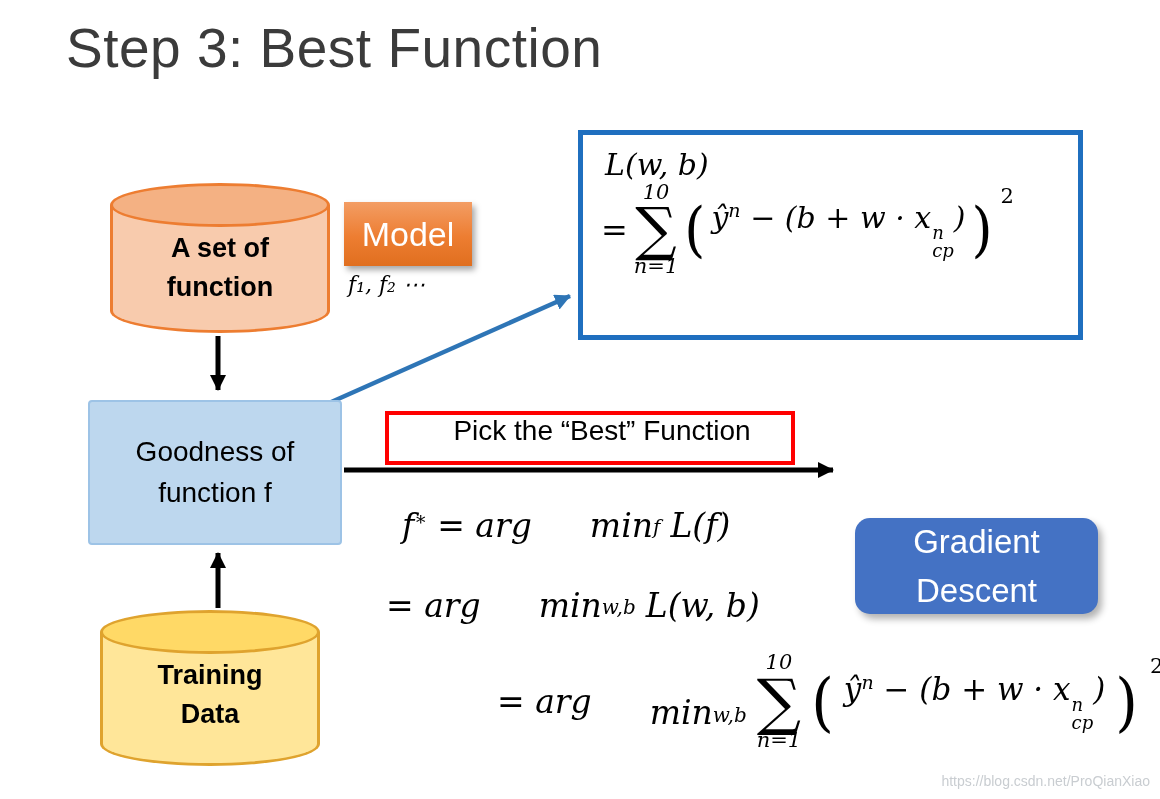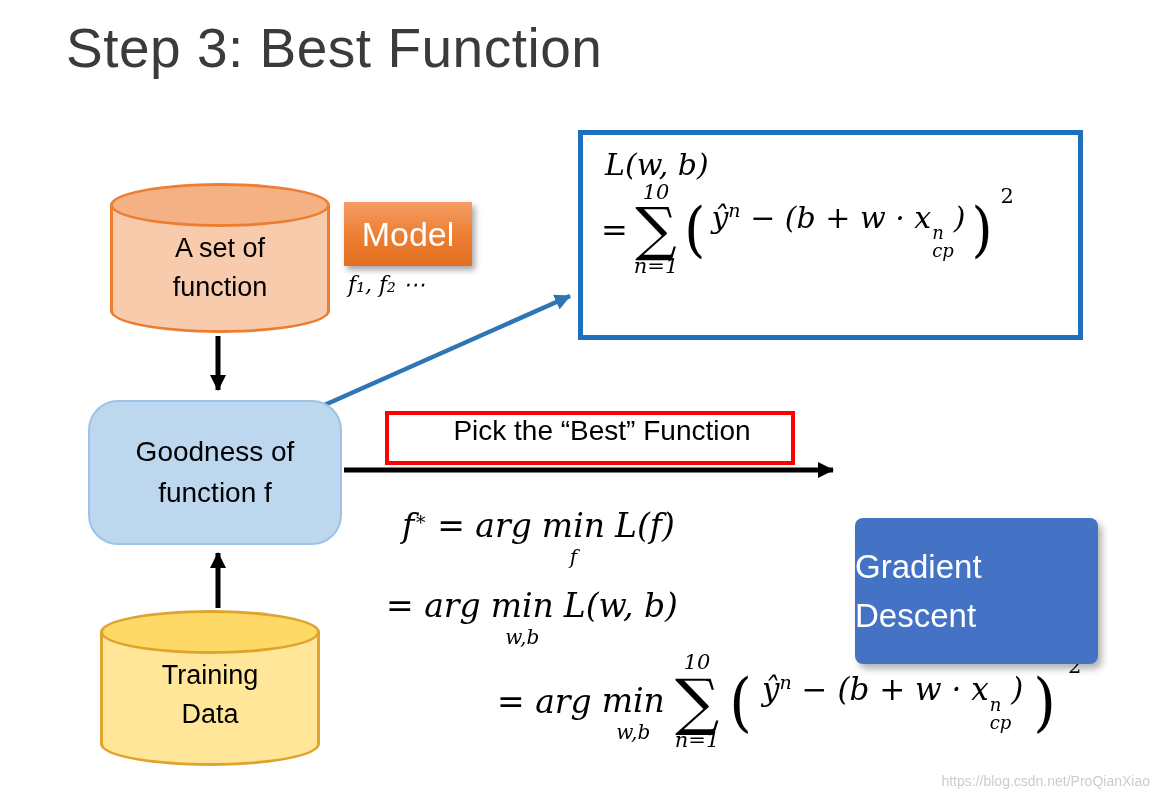--- a/index.html
+++ b/index.html
@@ -6,21 +6,21 @@
   html,body { background:#fff; }
   body { font-family:"Liberation Sans", sans-serif; }
   .slide { position:relative; width:1160px; height:799px; background:#fff; overflow:hidden; }
 
   .arrows { position:absolute; left:0; top:0; z-index:1; pointer-events:none; }
 
   .title { position:absolute; left:66px; top:16px; font-size:55px; font-weight:400;
            color:var(--title-text); letter-spacing:0.5px; z-index:2; }
 
   
-  .cylinder { position:absolute; z-index:2; }
+  .cylinder { position:absolute; z-index:2;font-weight:bold; }
   .cyl-body { position:absolute; left:0; right:0; top:22px; bottom:0;
               border:3px solid; border-top:none;
               border-radius:0 0 50% 50% / 0 0 22px 22px; }
   .cyl-top  { position:absolute; left:0; right:0; top:0; height:44px;
               border:3px solid; border-radius:50%; }
   .orange .cyl-body { background:var(--cyl-orange-fill); border-color:var(--cyl-orange-border); }
   .orange .cyl-top  { background:var(--cyl-orange-top);  border-color:var(--cyl-orange-border); }
   .yellow .cyl-body { background:var(--cyl-yellow-fill); border-color:var(--cyl-yellow-border); }
   .yellow .cyl-top  { background:var(--cyl-yellow-top);  border-color:var(--cyl-yellow-border); }
   .cyl-label { position:absolute; left:0; right:0; text-align:center; z-index:3;
@@ -28,28 +28,28 @@
 
   
   .model-badge { position:absolute; left:344px; top:202px; width:128px; height:64px;
                  background:linear-gradient(180deg,#F39D64 0%, var(--model-orange) 55%, #E06F1F 100%);
                  color:#fff; font-size:34px; display:flex; align-items:center; justify-content:center;
                  box-shadow:3px 4px 6px rgba(0,0,0,0.35); z-index:2; }
   .f-series { position:absolute; left:348px; top:272px; z-index:2;
               font-family:"DejaVu Serif", serif; font-style:italic; font-size:22px; color:#000; }
   .goodness-box { position:absolute; left:88px; top:400px; width:254px; height:145px;
                   background:var(--goodness-fill); border:2px solid var(--goodness-border);
-                  border-radius:30px; display:flex; flex-direction:column; align-items:center;
+                  border-radius:4px; display:flex; flex-direction:column; align-items:center;
                   justify-content:center; font-size:28px; line-height:1.45; z-index:2; }
   .pick-box { position:absolute; left:385px; top:411px; width:410px; height:54px;
               background:#fff; border:4px solid var(--pick-red); display:flex; align-items:flex-start;
               justify-content:center; font-size:28px; z-index:2;padding-left:24px; }
-  .gradient-box { position:absolute; left:855px; top:518px; width:243px; height:146px;
-                  background:var(--gradient-blue); border-radius:8px; color:#fff; font-size:33px;
-                  display:flex; flex-direction:column; align-items:flex-start; justify-content:center;
+  .gradient-box { position:absolute; left:855px; top:518px; width:243px; height:96px;
+                  background:var(--gradient-blue); border-radius:15px; color:#fff; font-size:33px;
+                  display:flex; flex-direction:column; align-items:center; justify-content:center;
                   line-height:1.5; box-shadow:4px 5px 7px rgba(0,0,0,0.3); z-index:2; }
   .formula-box { position:absolute; left:578px; top:130px; width:505px; height:210px;
                  border:5px solid var(--formula-box-border); background:#fff; z-index:2;
                  padding:8px 10px 0 18px; }
 
   
   .serif-it { font-family:"DejaVu Serif", serif; font-style:italic; color:#000; }
   .loss-lhs { font-size:30px; margin:4px 0 0 4px; }
   .mrow { display:flex; align-items:center; column-gap:6px; }
   .loss-line { margin-top:0; }
@@ -62,21 +62,21 @@
           transform:scaleY(1.1); }
   .mexpr { font-family:"DejaVu Serif", serif; font-style:italic; font-size:30px; white-space:nowrap; }
   .msup { font-size:19px; font-style:italic; }
   .supsub { display:inline-flex; flex-direction:column; align-items:flex-start; line-height:1;
             font-size:18px; vertical-align:-11px; margin-left:1px; }
   .sq { font-family:"DejaVu Serif", serif; font-style:normal; font-size:21px;
         align-self:flex-start; margin-top:2px; margin-left:2px; }
   .math-line { position:absolute; display:flex; align-items:baseline; column-gap:10px;
                font-family:"DejaVu Serif", serif; font-style:italic; font-size:33px; color:#000;
                z-index:2; white-space:nowrap; }
-  .minstack { display:inline-flex; flex-direction:column; align-items:center; line-height:1.05; }
+  .minstack { display:inline-flex; flex-direction:row; align-items:center; line-height:1.05;margin-left:48px; }
   .minstack .under { font-size:20px; margin-top:3px; }
   .line-fstar { left:402px; top:506px; }
   .line-wbstar { left:386px; top:586px; }
   .line-final { left:497px; top:652px; align-items:center; }
   .line-final .mexpr { font-size:31px; }
   .line-final .sum-sigma { font-size:62px; }
   .line-final .bigp { font-size:58px; }
   .lift { transform:translateY(12px); }
 
   .watermark { position:absolute; right:10px; bottom:10px; color:var(--watermark-gray);

